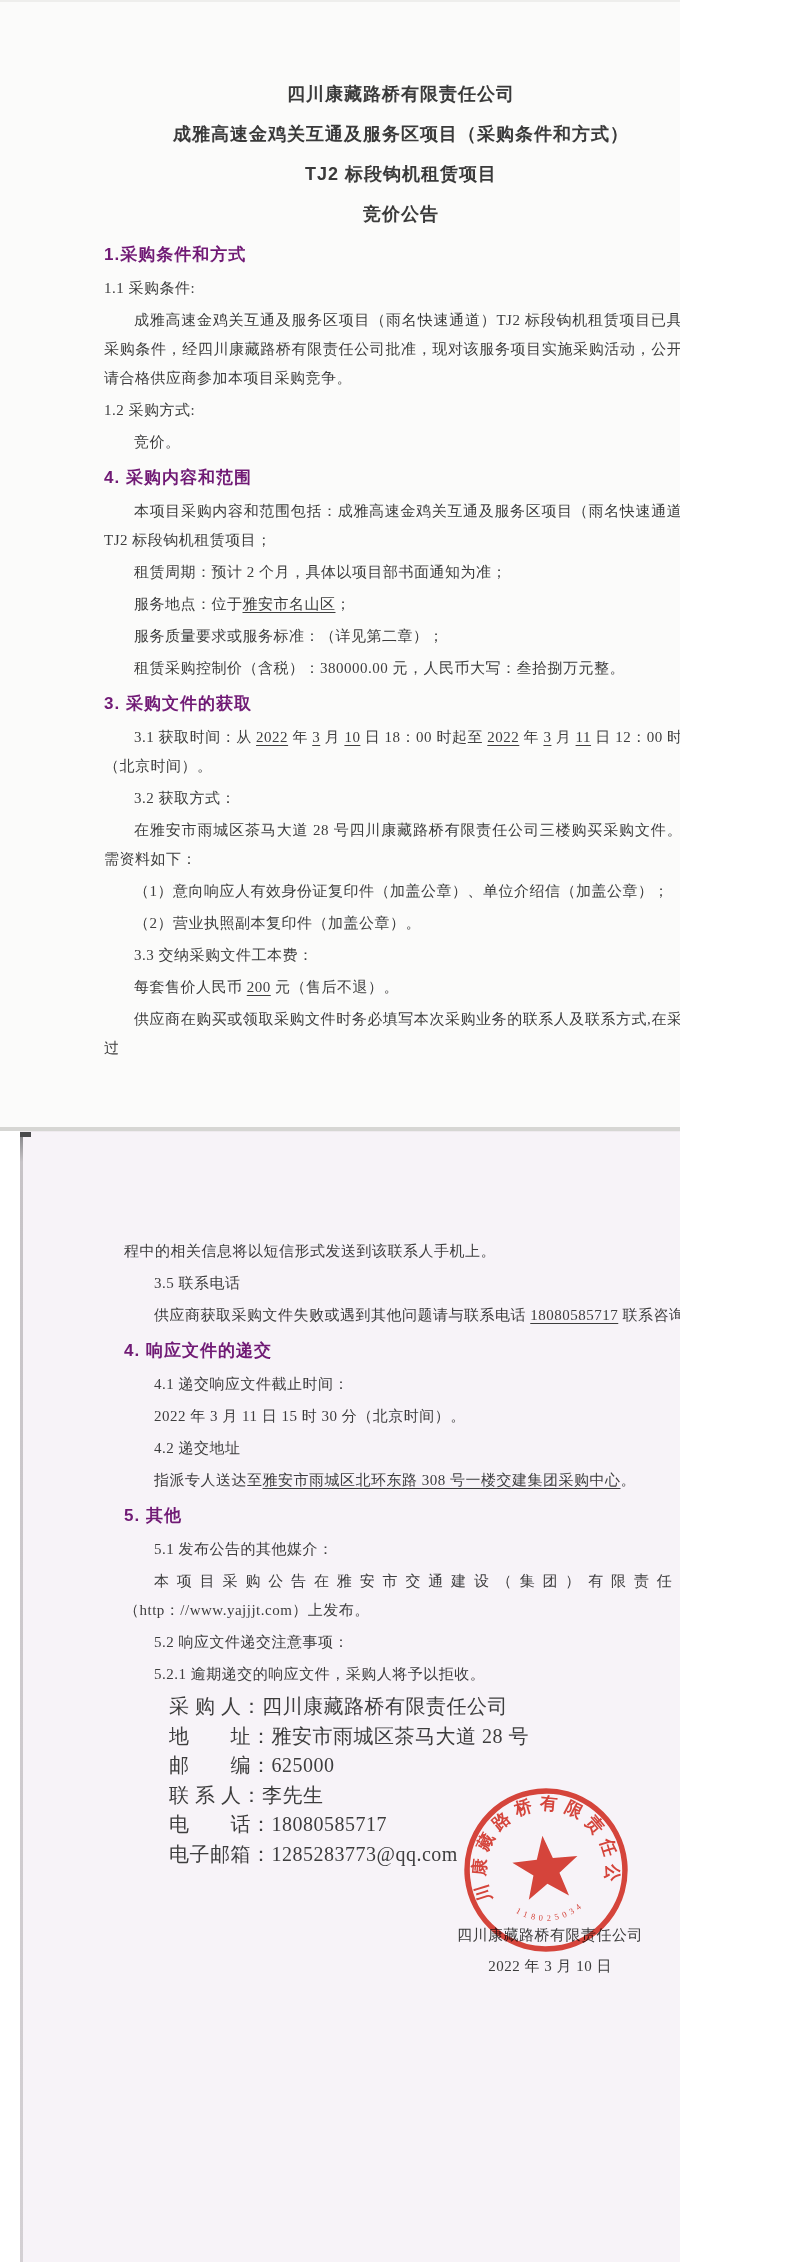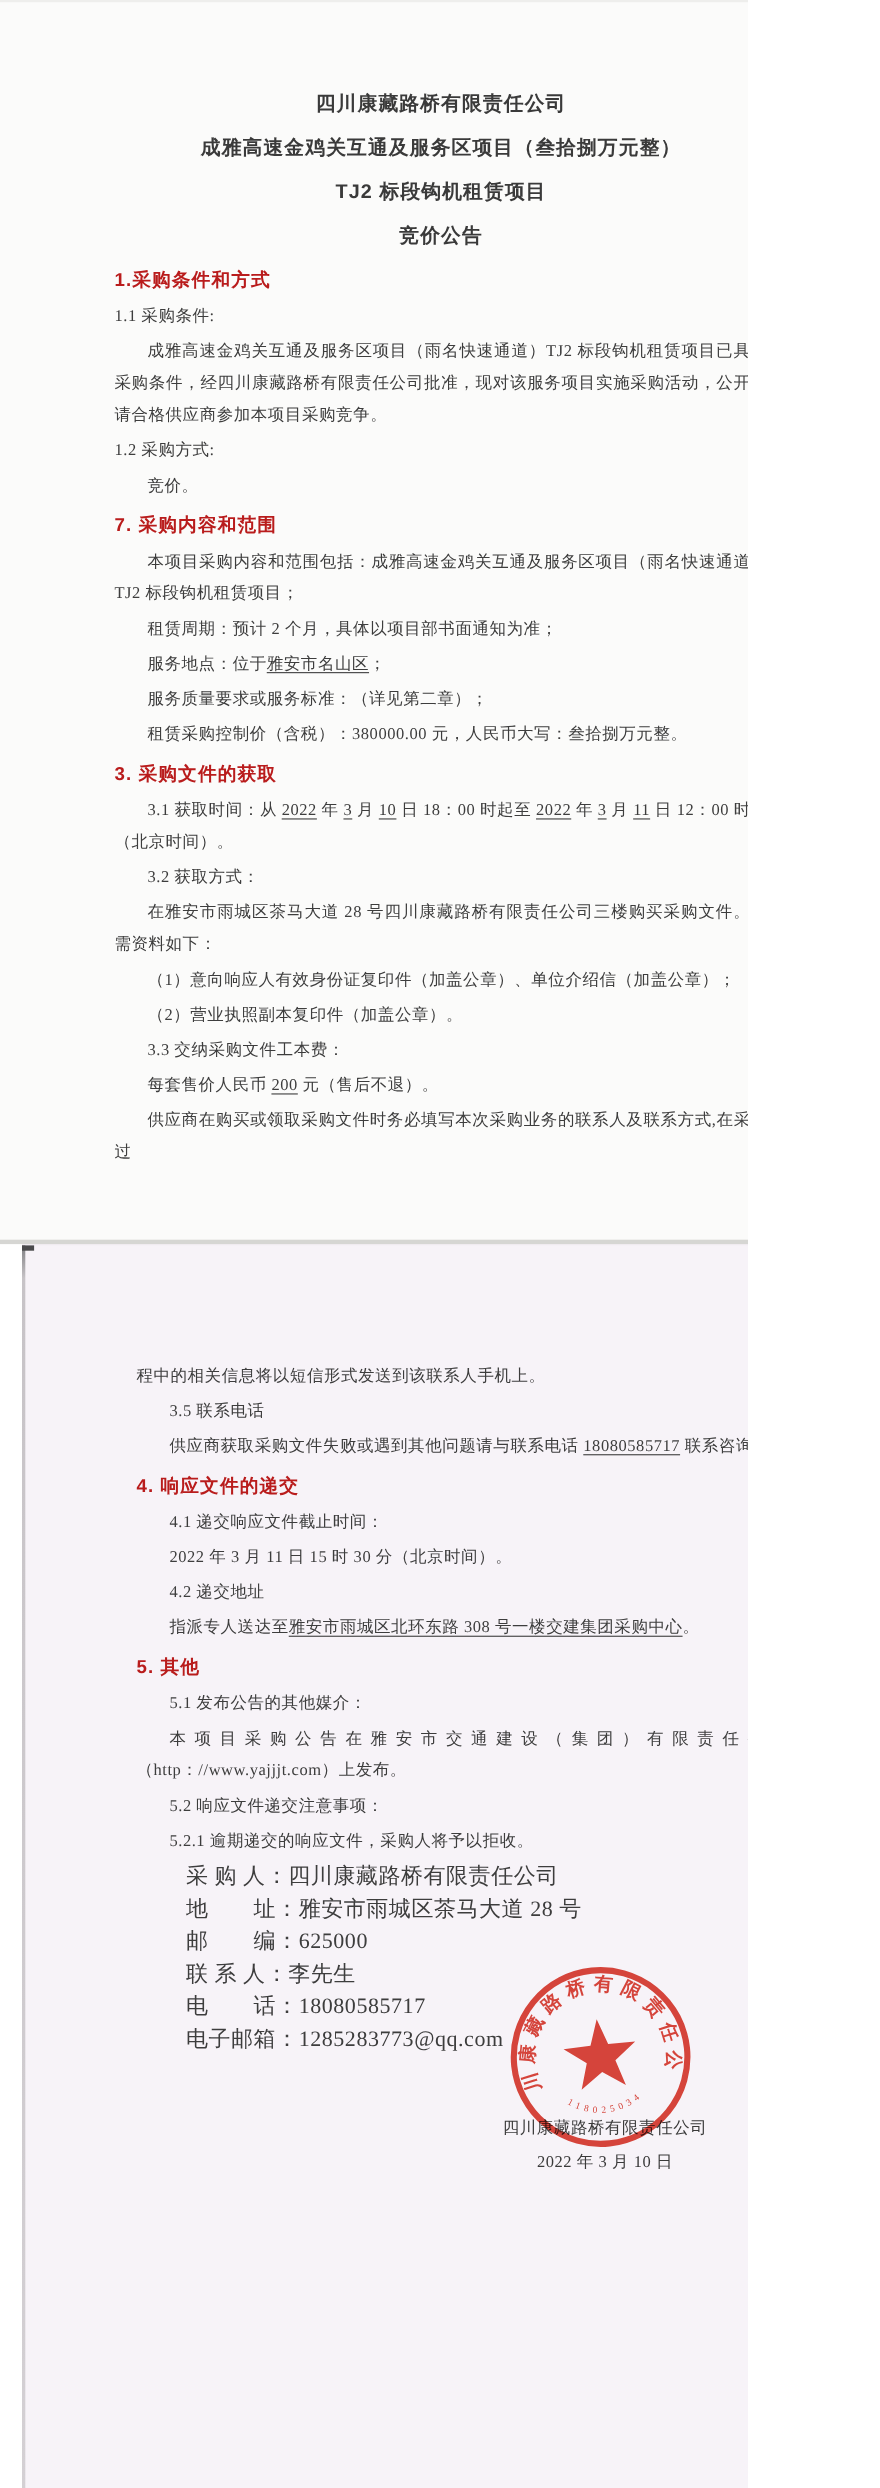--- a/index.html
+++ b/index.html
@@ -39,21 +39,21 @@
     font-size:18px;
     line-height:40px;
     color:#3a3a3a;
     letter-spacing:1px;
   }
   .h-sec{
     font-family:"Liberation Sans","DejaVu Sans",sans-serif;
     font-weight:bold;
     font-size:17px;
     line-height:26px;
-    color:#b91c1c;
+    color:#701a75;
     margin:8px 0 6px 0;
     letter-spacing:1px;
   }
   p.body{
     font-size:15px;
     line-height:29px;
     margin:0 0 3px 0;
     letter-spacing:0.5px;
     text-align:justify;
   }
@@ -78,31 +78,31 @@
   }
   u,span.u{text-decoration:underline;text-underline-offset:3px;}
 </style>
 </head>
 <body>
 
 <div class="doc">
 
   <div class="page page1">
     <div class="title-line">四川康藏路桥有限责任公司</div>
-    <div class="title-line">成雅高速金鸡关互通及服务区项目（叁拾捌万元整）</div>
+    <div class="title-line">成雅高速金鸡关互通及服务区项目（采购条件和方式）</div>
     <div class="title-line">TJ2 标段钩机租赁项目</div>
     <div class="title-line">竞价公告</div>
 
     <div class="h-sec">1.采购条件和方式</div>
     <p class="body">1.1 采购条件:</p>
     <p class="body ind2">成雅高速金鸡关互通及服务区项目（雨名快速通道）TJ2 标段钩机租赁项目已具备采购条件，经四川康藏路桥有限责任公司批准，现对该服务项目实施采购活动，公开邀请合格供应商参加本项目采购竞争。</p>
     <p class="body">1.2 采购方式:</p>
     <p class="body ind2">竞价。</p>
 
-    <div class="h-sec">7. 采购内容和范围</div>
+    <div class="h-sec">4. 采购内容和范围</div>
     <p class="body ind2">本项目采购内容和范围包括：成雅高速金鸡关互通及服务区项目（雨名快速通道）TJ2 标段钩机租赁项目；</p>
     <p class="body ind2">租赁周期：预计 2 个月，具体以项目部书面通知为准；</p>
     <p class="body ind2"><span>服务地点：位于</span><span class="u">雅安市名山区</span><span>；</span></p>
     <p class="body ind2">服务质量要求或服务标准：（详见第二章）；</p>
     <p class="body ind2">租赁采购控制价（含税）：380000.00 元，人民币大写：叁拾捌万元整。</p>
 
     <div class="h-sec">3. 采购文件的获取</div>
     <p class="body ind2"><span>3.1 获取时间：从 </span><span class="u">2022</span><span> 年 </span><span class="u">3</span><span> 月 </span><span class="u">10</span><span> 日 18：00 时起至 </span><span class="u">2022</span><span> 年 </span><span class="u">3</span><span> 月 </span><span class="u">11</span><span> 日 12：00 时止（北京时间）。</span></p>
     <p class="body ind2">3.2 获取方式：</p>
     <p class="body ind2">在雅安市雨城区茶马大道 28 号四川康藏路桥有限责任公司三楼购买采购文件。所需资料如下：</p>

